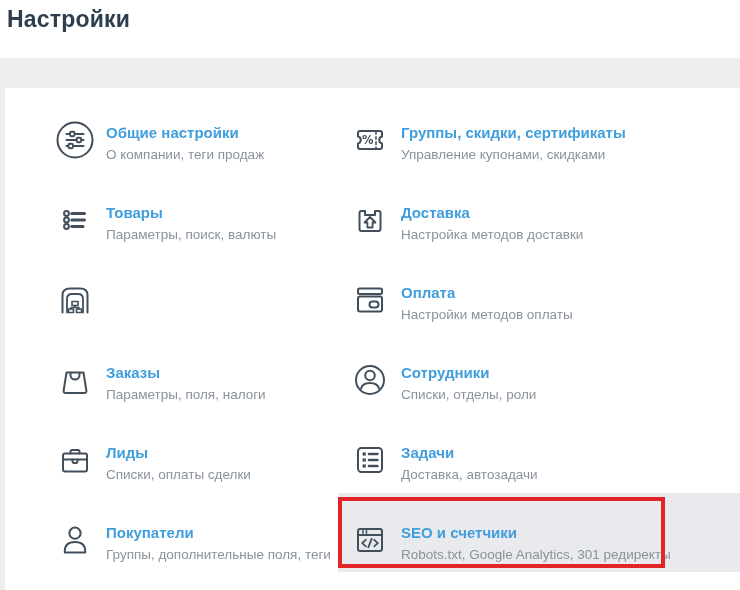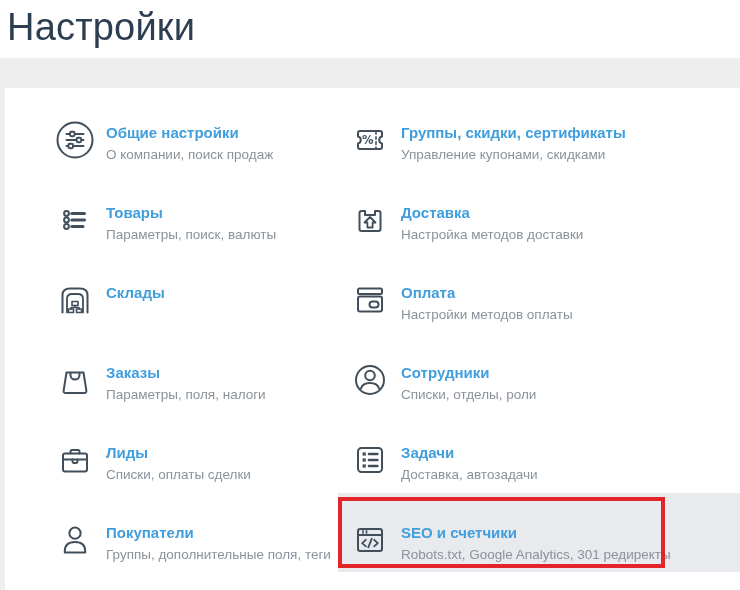--- a/index.html
+++ b/index.html
@@ -4,21 +4,21 @@
 <style>
   html,body{margin:0;padding:0;}
   body{
     width:740px;height:590px;overflow:hidden;position:relative;
     background:#ffffff;
     font-family:"Liberation Sans","DejaVu Sans",sans-serif;
     -webkit-font-smoothing:antialiased;
   }
   .page-title{
     position:absolute;left:7px;top:6px;margin:0;
-    font-size:38px;font-weight:400;color:#2d3e50;letter-spacing:.2px;
+    font-size:23px;font-weight:700;color:#2d3e50;letter-spacing:.2px;
   }
   .band{position:absolute;left:0;top:58px;width:740px;height:532px;background:#eeeeee;}
   .panel{position:absolute;left:5px;top:88px;width:735px;height:502px;background:#ffffff;}
   .hl-bg{position:absolute;left:333px;top:405px;right:0;height:79px;background:#e9eaed;z-index:0;}
   .hl-border{
     position:absolute;left:333px;top:409px;width:327px;height:71px;
     border:4px solid #e22529;box-sizing:border-box;z-index:3;pointer-events:none;
   }
   .grid{
     position:relative;z-index:1;
@@ -51,21 +51,21 @@
           <line x1="11.5" y1="14" x2="28.5" y2="14"></line>
           <line x1="11.5" y1="20" x2="28.5" y2="20"></line>
           <line x1="11.5" y1="26" x2="28.5" y2="26"></line>
           <rect x="15" y="11.8" width="4.6" height="4.4" rx="1.4" fill="#ffffff"></rect>
           <rect x="21.6" y="17.8" width="4.6" height="4.4" rx="1.4" fill="#ffffff"></rect>
           <rect x="13.4" y="23.8" width="4.6" height="4.4" rx="1.4" fill="#ffffff"></rect>
         </svg>
       </span>
       <span class="txt">
         <div class="title">Общие настройки</div>
-        <div class="desc">О компании, поиск продаж</div>
+        <div class="desc">О компании, теги продаж</div>
       </span>
     </div>
 
     <div class="item">
       <span class="icon">
         <svg width="40" height="40" viewBox="0 0 40 40" fill="none" stroke="#414e5b" stroke-width="2" stroke-linecap="round" stroke-linejoin="round">
           <path d="M10 11 H30 A2 2 0 0 1 32 13 V16.5 A3.6 3.6 0 0 0 32 23.5 V27 A2 2 0 0 1 30 29 H10 A2 2 0 0 1 8 27 V23.5 A3.6 3.6 0 0 0 8 16.5 V13 A2 2 0 0 1 10 11 Z"></path>
           <line x1="26" y1="11.5" x2="26" y2="28.5" stroke-dasharray="2.6 2.6" stroke-width="1.6"></line>
           <text x="12" y="24.2" font-size="11.5" font-weight="bold" font-family="DejaVu Sans, sans-serif" fill="#414e5b" stroke="none">%</text>
         </svg>
@@ -111,21 +111,20 @@
         <svg width="40" height="40" viewBox="0 0 40 40" fill="none" stroke="#414e5b" stroke-width="2" stroke-linecap="round" stroke-linejoin="round">
           <path d="M7.5 32.5 V15 Q7.5 8.5 15 8.5 H25 Q32.5 8.5 32.5 15 V32.5"></path>
           <path d="M12 32.5 V19 Q12 14 17 14 H23 Q28 14 28 19 V32.5" stroke-width="1.8"></path>
           <rect x="17" y="21.5" width="6" height="4" stroke-width="1.6"></rect>
           <path d="M20 25.5 V27.5 M16 27.5 H24 M16 27.5 V29 M24 27.5 V29" stroke-width="1.6"></path>
           <rect x="13.5" y="29" width="5" height="3.5" stroke-width="1.6"></rect>
           <rect x="21.5" y="29" width="5" height="3.5" stroke-width="1.6"></rect>
         </svg>
       </span>
       <span class="txt">
-        <div class="title">Склады</div>
       </span>
     </div>
 
     <div class="item">
       <span class="icon">
         <svg width="40" height="40" viewBox="0 0 40 40" fill="none" stroke="#414e5b" stroke-width="2" stroke-linecap="round" stroke-linejoin="round">
           <rect x="8" y="8.5" width="24" height="5.5" rx="1.5"></rect>
           <rect x="8" y="16.5" width="24" height="15" rx="2"></rect>
           <rect x="19.5" y="21.5" width="9" height="6" rx="3"></rect>
         </svg>

